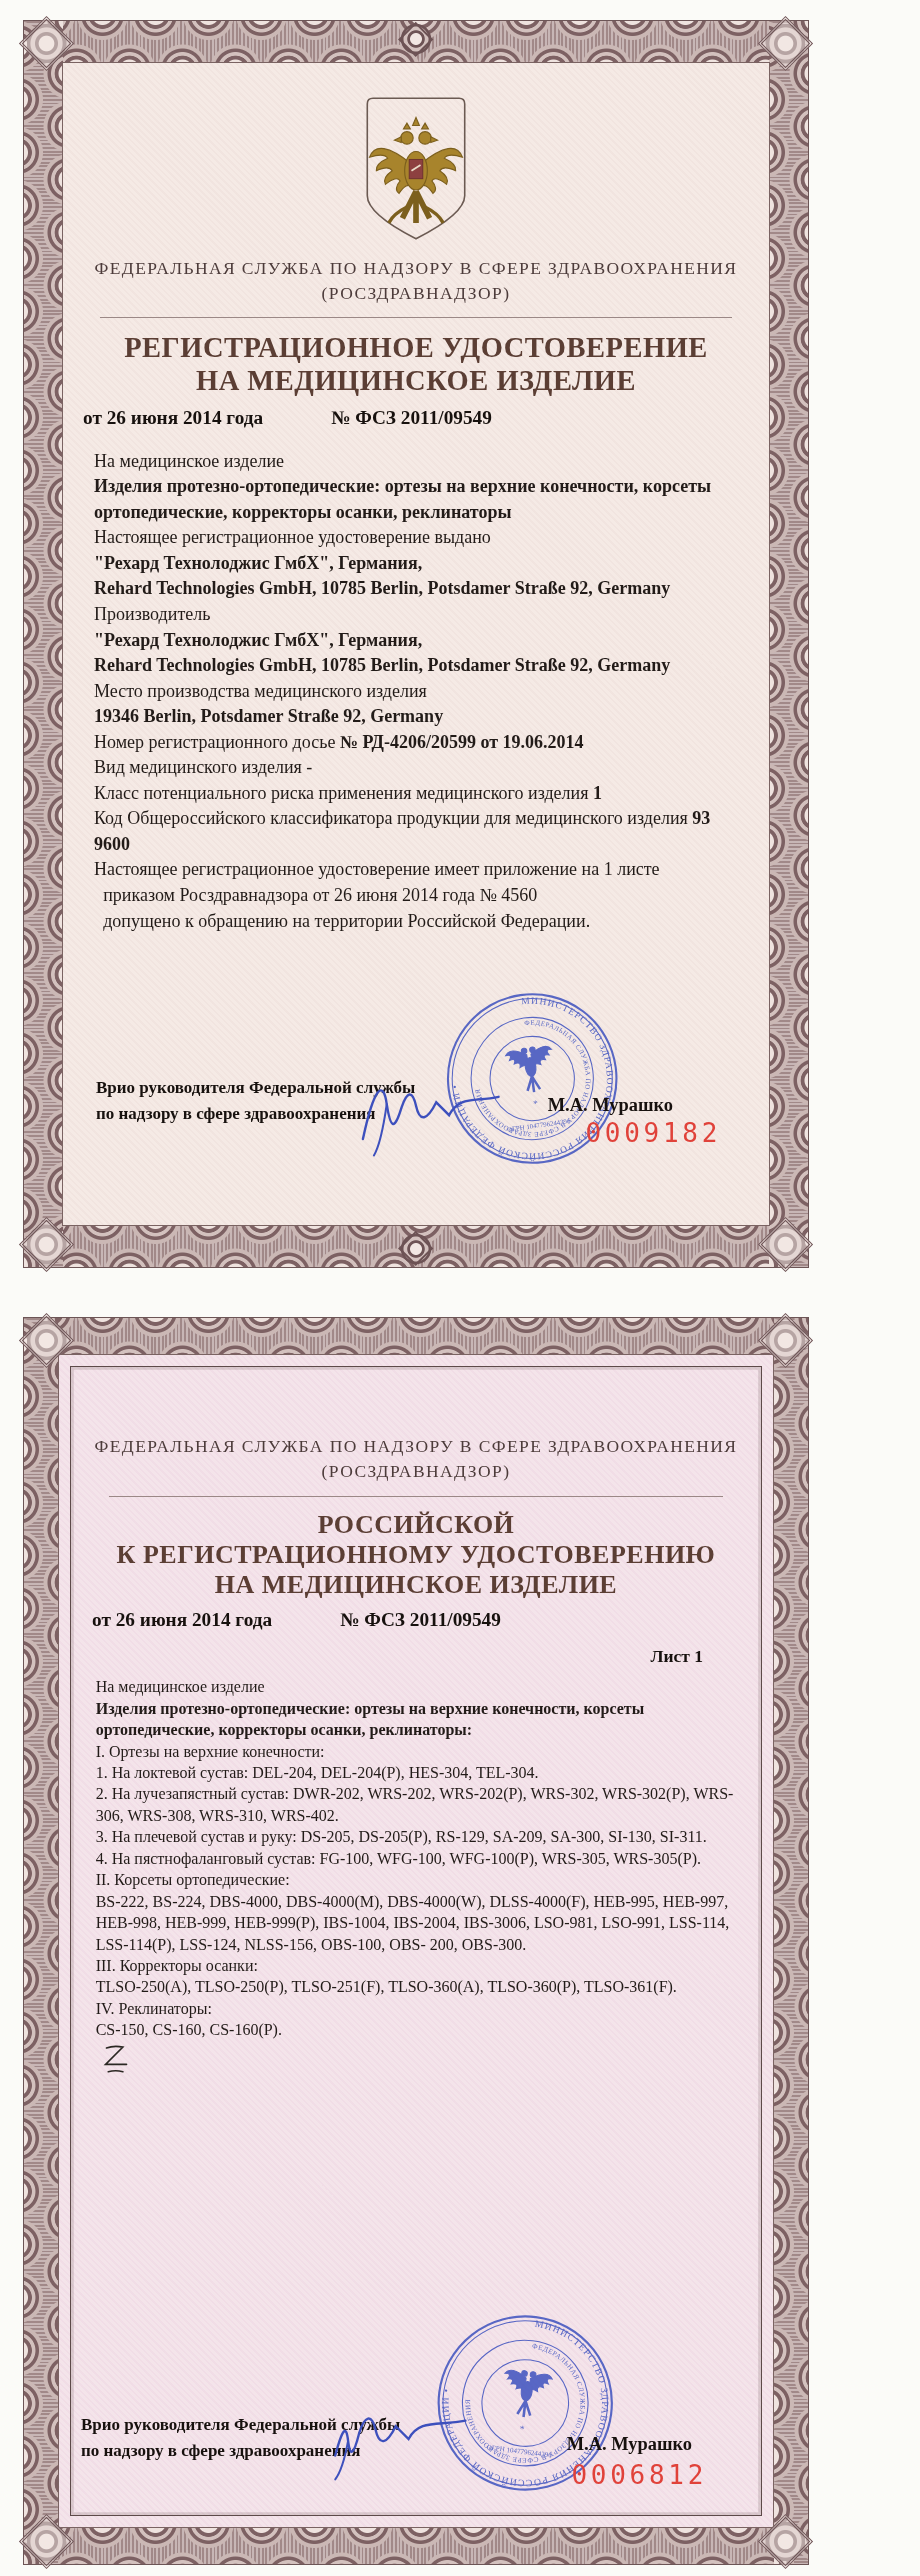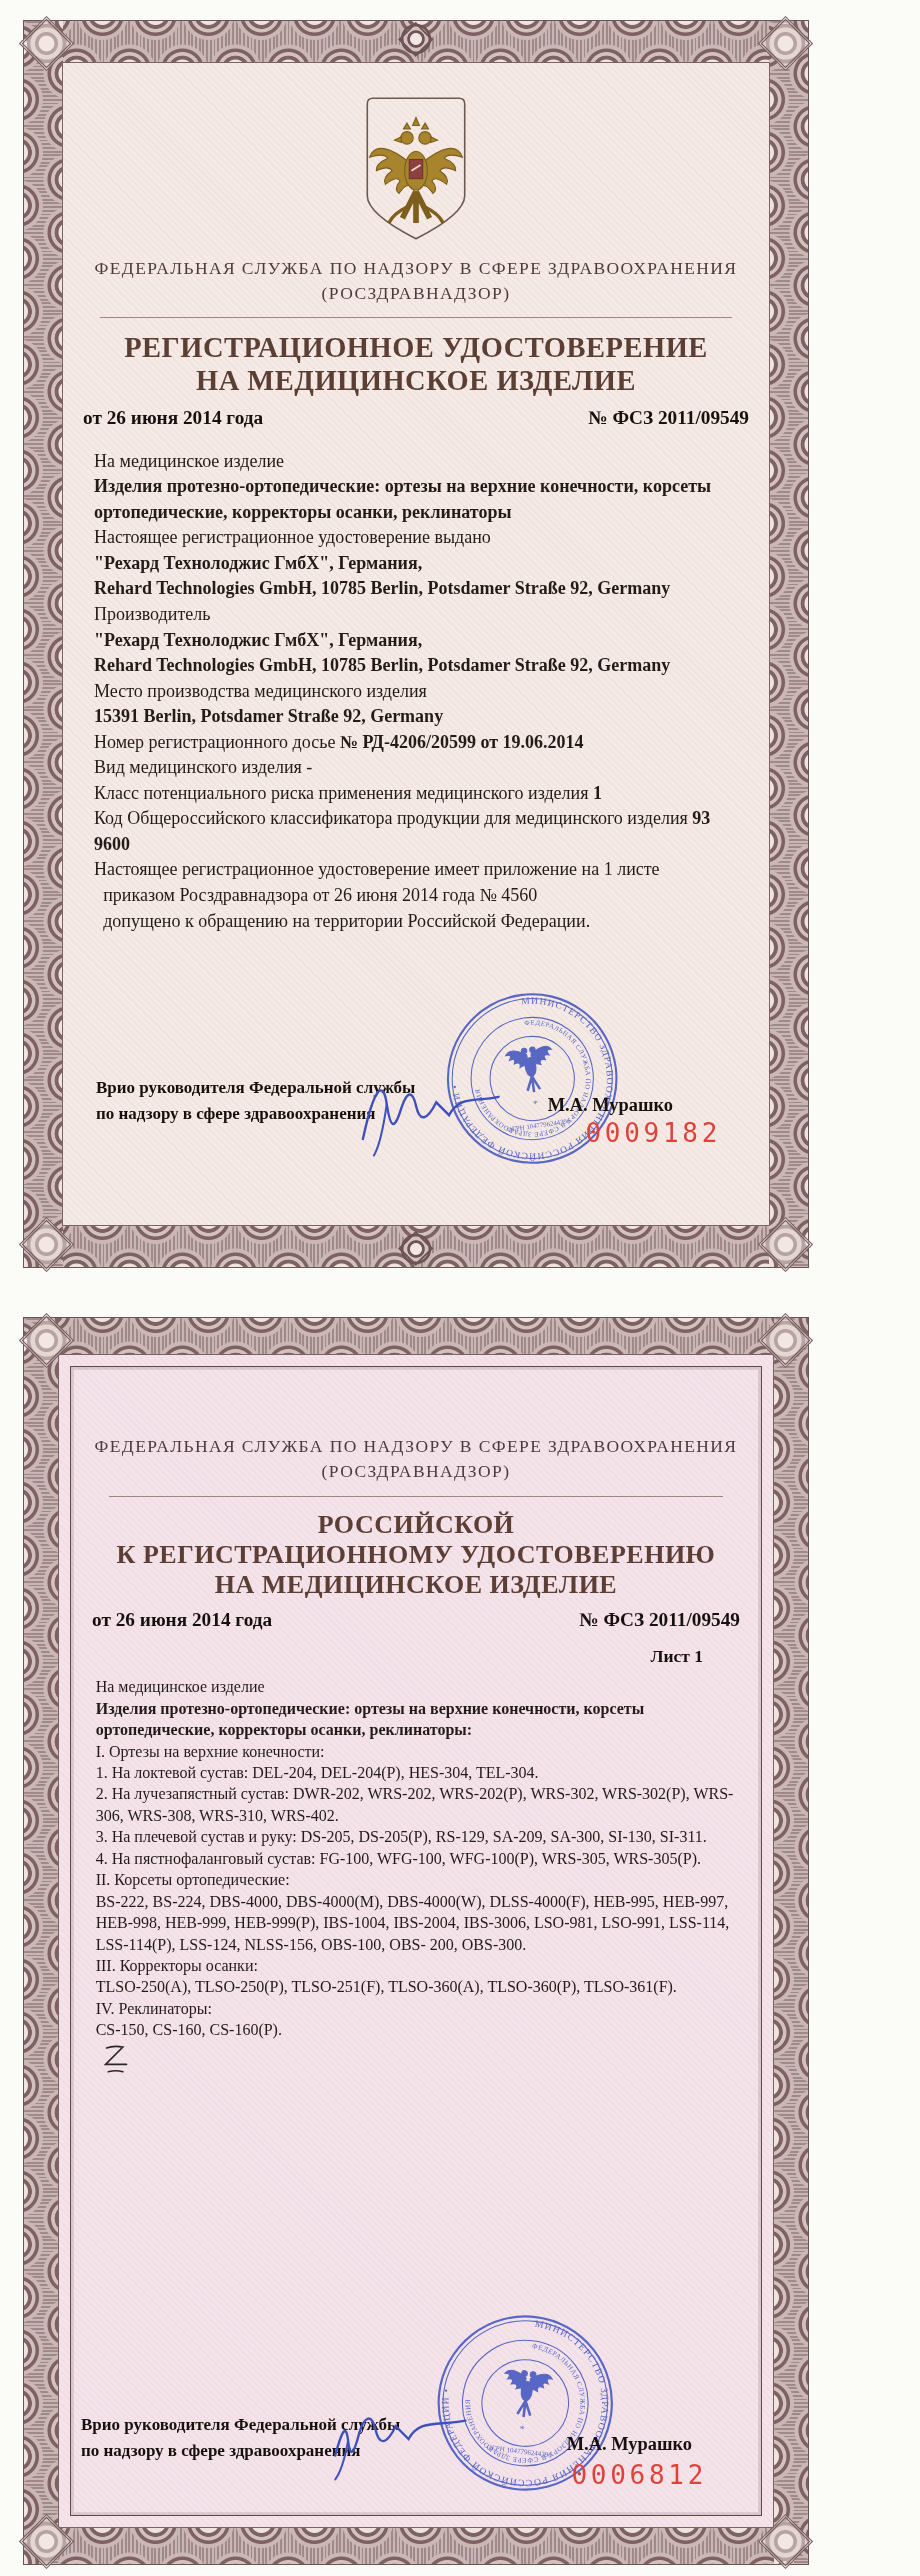--- a/index.html
+++ b/index.html
@@ -40,21 +40,21 @@
     background:#f4e4ea;border:0.9px solid #7a6362;
     background-image:repeating-linear-gradient(45deg, rgba(205,140,185,.08) 0 1.8px, rgba(0,0,0,0) 1.8px 4.6px);}
   .innerframe{position:absolute;inset:11px;border:0.9px solid #5d4a49;box-shadow:0 0 0 2.8px rgba(93,74,73,.18) inset;}
 
   .content{position:absolute;inset:0;padding:0 20px;}
   .emblem{display:block;margin:33px auto 0;}
   .agency{text-align:center;font-size:17.5px;letter-spacing:1.4px;color:#4c3b3a;margin-top:14.7px;line-height:1.45;}
   .rule{border:0;border-top:0.9px solid #9b8886;margin:11px 16.6px 0;}
   .doctitle{text-align:center;font-weight:bold;color:#5b3e34;font-size:28.5px;letter-spacing:0.5px;line-height:1.16;margin-top:13px;
     font-stretch:condensed;}
-  .daterow{display:flex;justify-content:space-between;gap:68px;font-weight:bold;font-size:19.3px;color:#17110e;margin-top:9.2px;}
+  .daterow{display:flex;justify-content:flex-start;gap:68px;font-weight:bold;font-size:19.3px;color:#17110e;margin-top:9.2px;}
   .sheet{font-weight:bold;font-size:17.5px;color:#17110e;text-align:right;margin:14.7px 37px 0 0;}
 
   .bodytext{margin:20px 9.2px 0 11px;font-size:18px;color:#221b18;line-height:1.42;}
   .bodytext2{margin:9.2px 1.8px 0 3.7px;font-size:16px;color:#221b18;line-height:1.34;}
   .ln{min-height:1em;}
   .b{font-weight:bold;}
   .gap{}
   .ind{margin-left:9.2px;}
 
   .sigzone{position:absolute;left:0;right:0;bottom:0;height:212px;z-index:4;}
@@ -121,21 +121,21 @@
       <div class="bodytext">
         <div class="ln">На медицинское изделие</div>
         <div class="ln b">Изделия протезно-ортопедические: ортезы на верхние конечности, корсеты ортопедические, корректоры осанки, реклинаторы</div>
         <div class="ln gap">Настоящее регистрационное удостоверение выдано</div>
         <div class="ln b">"Рехард Технолоджис ГмбХ", Германия,</div>
         <div class="ln b">Rehard Technologies GmbH, 10785 Berlin, Potsdamer Straße 92, Germany</div>
         <div class="ln gap">Производитель</div>
         <div class="ln b">"Рехард Технолоджис ГмбХ", Германия,</div>
         <div class="ln b">Rehard Technologies GmbH, 10785 Berlin, Potsdamer Straße 92, Germany</div>
         <div class="ln gap">Место производства медицинского изделия</div>
-        <div class="ln b">15391 Berlin, Potsdamer Straße 92, Germany</div>
+        <div class="ln b">19346 Berlin, Potsdamer Straße 92, Germany</div>
         <div class="ln gap">
           <span>Номер регистрационного досье </span><span class="b">№ РД-4206/20599 от 19.06.2014</span>
         </div>
         <div class="ln gap">Вид медицинского изделия -</div>
         <div class="ln gap">
           <span>Класс потенциального риска применения медицинского изделия </span><span class="b">1</span>
         </div>
         <div class="ln gap">
           <span>Код Общероссийского классификатора продукции для медицинского изделия </span><span class="b">93 9600</span>
         </div>

